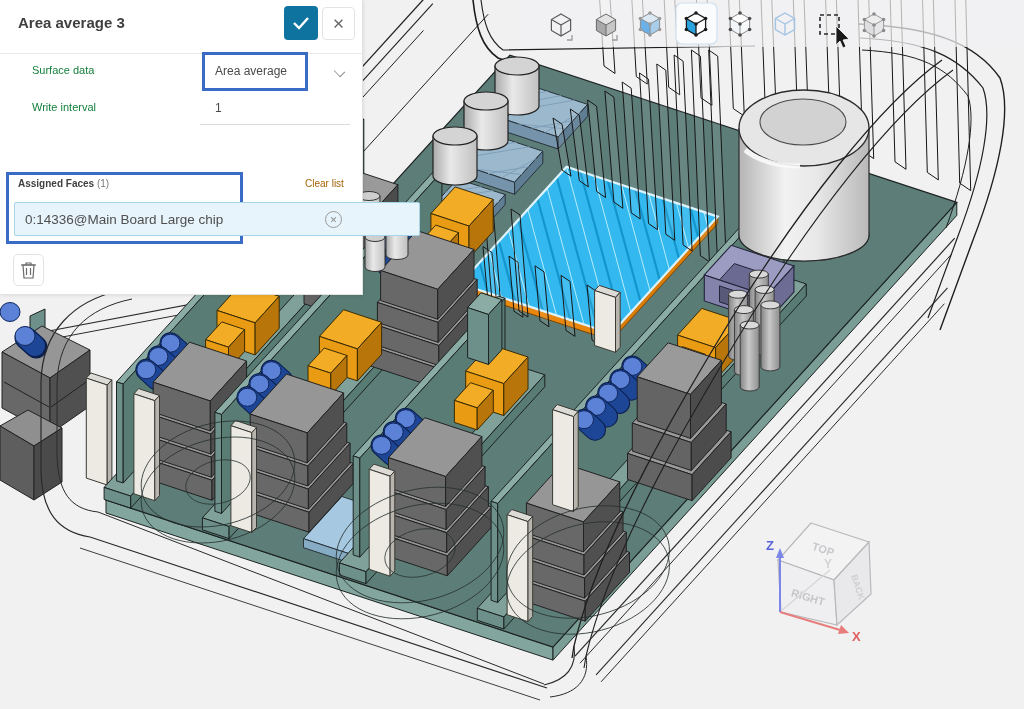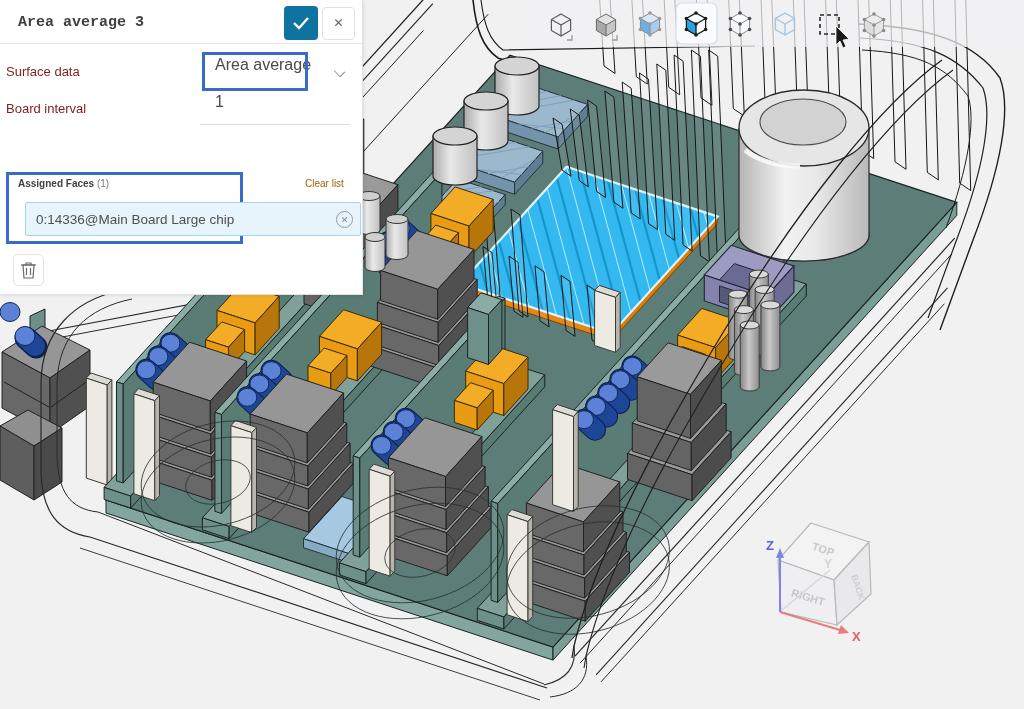--- a/index.html
+++ b/index.html
@@ -1,33 +1,33 @@
 <!DOCTYPE html>
 <html><head><meta charset="utf-8">
 <style>
 *{margin:0;padding:0;box-sizing:border-box;}
 body{width:1024px;height:709px;overflow:hidden;font-family:"Liberation Sans",sans-serif;background:#f1f1f2;position:relative;}
 #scene{position:absolute;left:0;top:0;}
 #panel{position:absolute;left:0;top:0;width:363px;height:295px;background:#fff;border-right:1px solid #e2e2e2;border-bottom:1px solid #e2e2e2;box-shadow:1px 1px 3px rgba(0,0,0,0.08);}
-#phead{position:relative;height:44px;border-bottom:1px solid #e8e8e8;font-family:Liberation Mono, monospace;}
+#phead{position:relative;height:54px;border-bottom:1px solid #e8e8e8;}
 #phead .title{position:absolute;left:18px;top:14px;font-size:15px;font-weight:bold;color:#3f3f3f;}
 .btn-ok{position:absolute;left:284px;top:6px;width:34px;height:34px;background:#0f73a0;border-radius:4px;}
 .btn-x{position:absolute;left:322px;top:7px;width:33px;height:33px;background:#fff;border:1px solid #e3e3e3;border-radius:4px;color:#6a6a6a;font-size:15px;line-height:31px;text-align:center;}
 #rows{position:absolute;top:54px;left:0;width:363px;}
 .row{position:relative;height:37px;}
-.lbl{position:absolute;left:6px;top:10px;font-size:13px;color:#7f1d1d;}
-.val{position:absolute;left:215px;top:2px;font-size:16px;color:#4a4a4a;}
+.lbl{position:absolute;left:32px;top:10px;font-size:11px;color:#15803d;}
+.val{position:absolute;left:215px;top:10px;font-size:12px;color:#4a4a4a;}
 .chev{position:absolute;left:335px;top:13px;width:9px;height:9px;border-right:1.5px solid #8a8a8a;border-bottom:1.5px solid #8a8a8a;transform:rotate(45deg) scale(1,0.8);}
 .uline{position:absolute;left:200px;right:13px;bottom:3px;border-bottom:1px solid #dcdcdc;}
 .selbox1{position:absolute;left:202px;top:52px;width:106px;height:39px;border:3px solid #3a6bc6;}
 .selbox2{position:absolute;left:6px;top:172px;width:237px;height:72px;border:3px solid #3a6bc6;}
 #af{position:absolute;left:18px;top:178px;font-size:10px;color:#3f3f3f;font-weight:bold;}
 #af span{font-weight:normal;color:#7a7a7a;}
 #clear{position:absolute;left:305px;top:178px;font-size:10px;color:#a16207;}
-#chip{position:absolute;left:25px;top:202px;width:336px;height:34px;background:#e7f4fb;border:1px solid #a6d4ea;border-radius:2px;}
+#chip{position:absolute;left:14px;top:202px;width:406px;height:34px;background:#e7f4fb;border:1px solid #a6d4ea;border-radius:2px;}
 #chip .t{position:absolute;left:10px;top:9px;font-size:13.5px;color:#4f4f4f;}
 #chip .x{position:absolute;left:310px;top:8px;width:17px;height:17px;border:1px solid #9a9a9a;border-radius:50%;color:#8a8a8a;font-size:9px;line-height:16px;text-align:center;}
 #trash{position:absolute;left:13px;top:254px;width:31px;height:32px;border:1px solid #e3e3e3;border-radius:5px;background:#fff;}
 </style></head>
 <body>
 <svg id="scene" width="1024" height="709" viewBox="0 0 1024 709">
     <rect width="1024" height="709" fill="#f1f1f2"></rect>
     <defs>
 <linearGradient id="gcyl" x1="0" y1="0" x2="1" y2="0">
 <stop offset="0" stop-color="#b5b5b5"></stop>
@@ -537,21 +537,21 @@
         </svg></div>
   <div class="btn-x">✕</div>
  </div>
  <div id="rows">
  <div class="row">
         <div class="lbl">Surface data</div>
         <div class="val">Area average</div>
         <div class="chev"></div>
       </div>
  <div class="row">
-        <div class="lbl">Board interval</div>
+        <div class="lbl">Write interval</div>
         <div class="val">1</div>
         <div class="uline"></div>
       </div>
  </div>
  <div class="selbox1"></div>
  <div class="selbox2"></div>
  <div id="af">Assigned Faces <span>(1)</span></div>
  <div id="clear">Clear list</div>
  <div id="chip">
       <div class="t">0:14336@Main Board Large chip</div>

